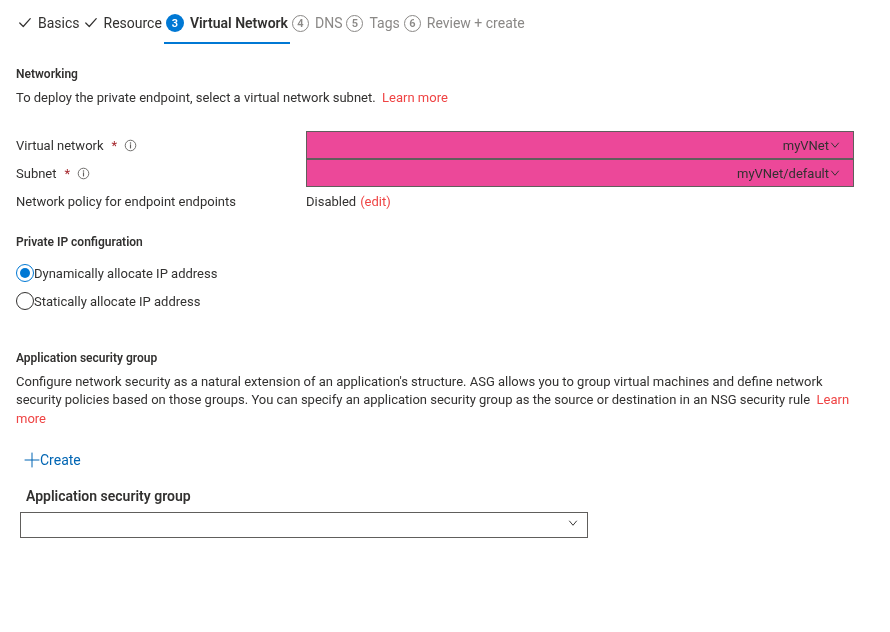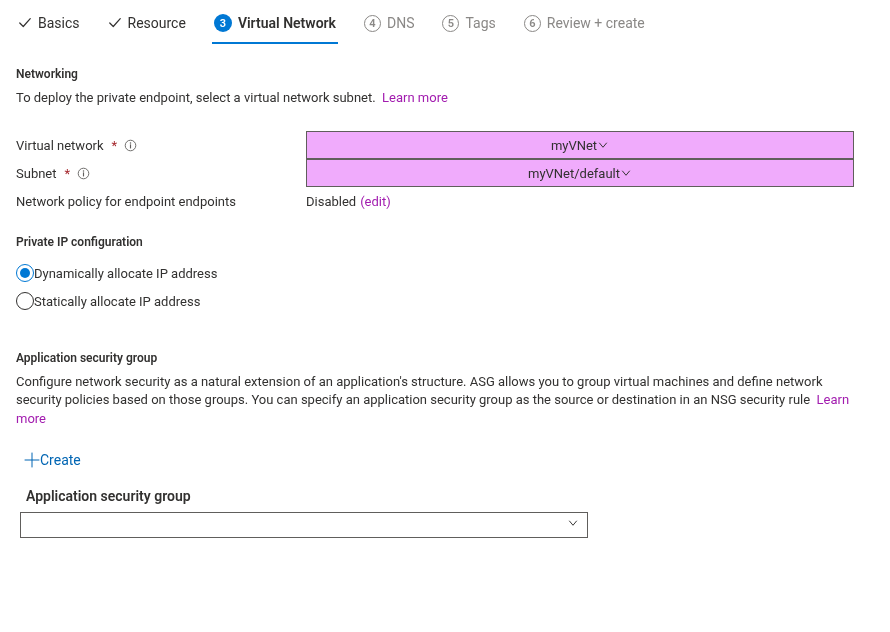--- a/index.html
+++ b/index.html
@@ -9,21 +9,20 @@
     font-family: "Segoe UI", -apple-system, BlinkMacSystemFont, Roboto, "Helvetica Neue", sans-serif;
     font-size: 13px;
     color: #323130;
     background: #fff;
     width: 890px;
   }
   .tabs {
     display: flex;
     align-items: center;
     padding: 8px 4px 0 16px;
-    gap: 24px;
     border-bottom: 1px solid transparent;
   }
   .tab {
     display: flex;
     align-items: center;
     gap: 6px;
     padding: 6px 2px 10px 2px;
     font-size: 14px;
     color: #323130;
     cursor: pointer;
@@ -70,21 +69,21 @@
     color: #323130;
     margin: 4px 0 8px 0;
   }
   .desc {
     font-size: 13px;
     color: #323130;
     line-height: 1.4;
     max-width: 840px;
   }
   .desc a, .link {
-    color: #a21caf;
+    color: #ef4444;
     text-decoration: none;
     cursor: pointer;
   }
   .form-row {
     display: flex;
     align-items: center;
     min-height: 28px;
   }
   .form-row.first { margin-top: 24px; }
   .label-col {
@@ -111,25 +110,25 @@
     display: flex;
     align-items: center;
     max-width: 548px;
   }
   .select {
     width: 100%;
     height: 28px;
     border: 1px solid #605e5c;
     display: flex;
     align-items: center;
-    justify-content: center;
+    justify-content: flex-end;
     padding: 0 12px;
     font-size: 13px;
     color: #323130;
-    background: #f0abfc;
+    background: #ec4899;
     cursor: pointer;
   }
   .select .chev { display:inline-flex; }
   .value-text { font-size: 13px; color: #323130; }
   .radio-group { margin-top: 10px; }
   .radio-row {
     display: flex;
     align-items: center;
     padding: 5px 0;
     cursor: pointer;

